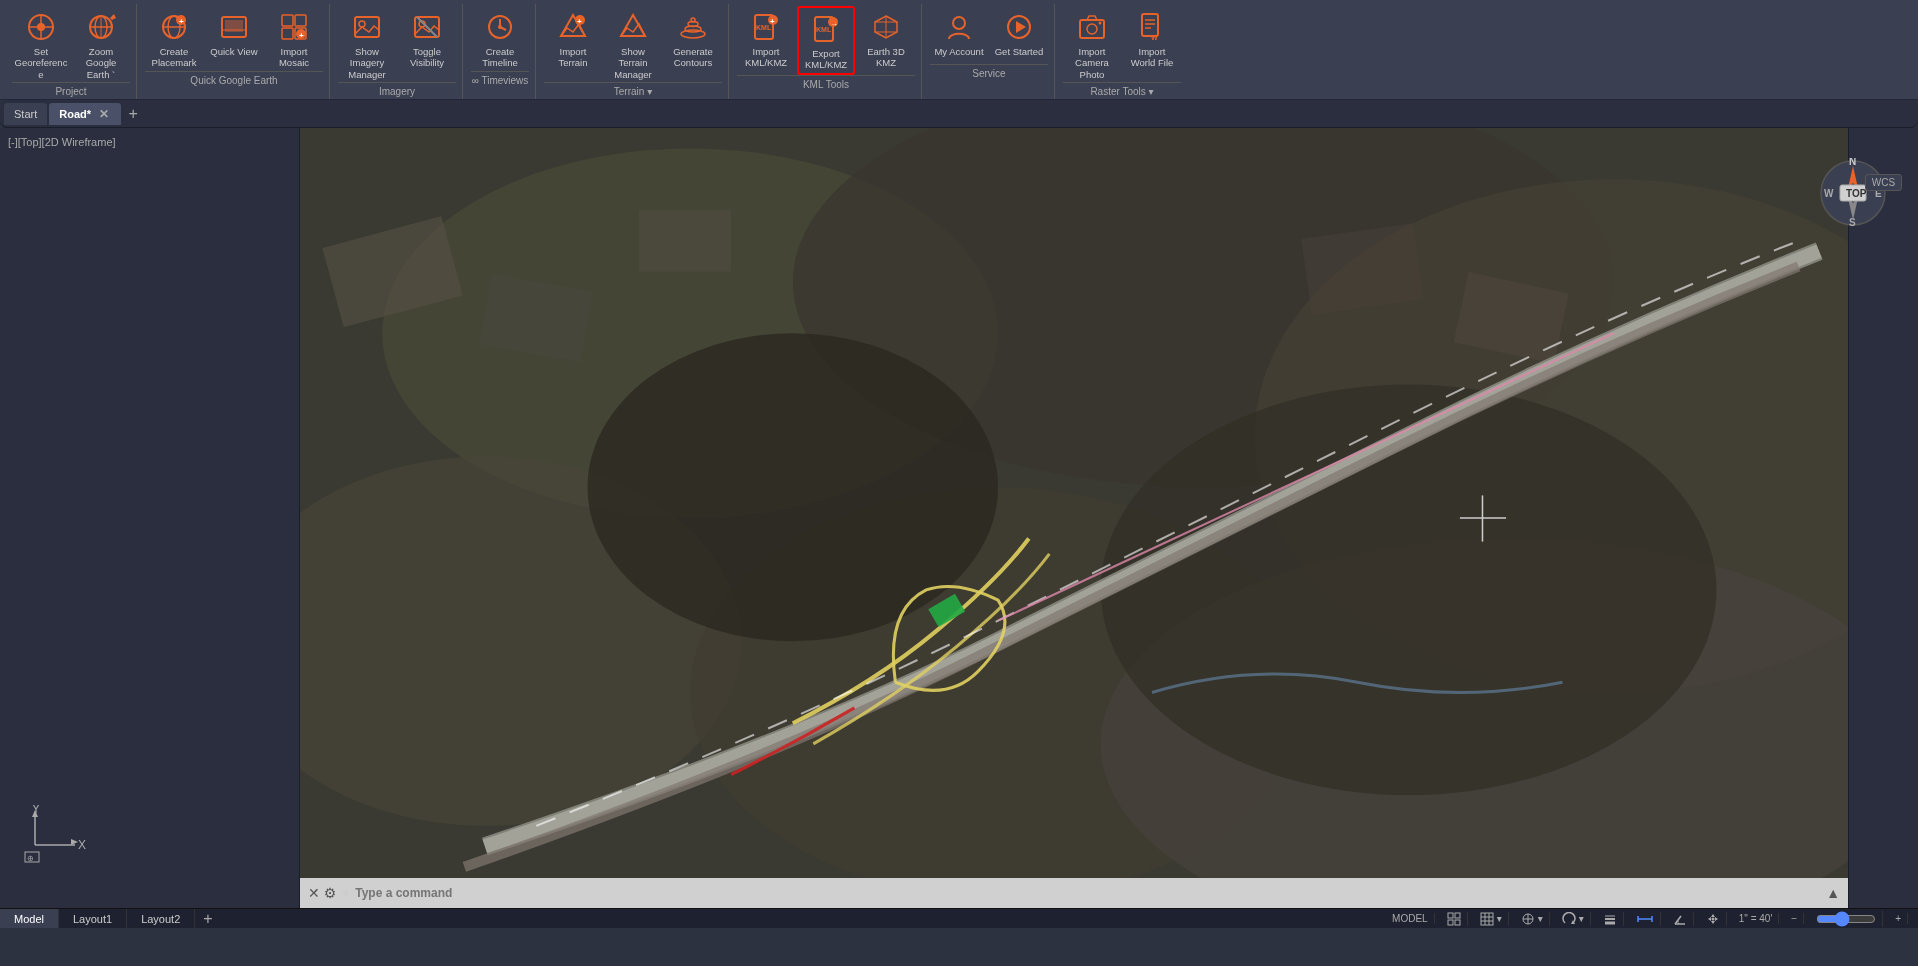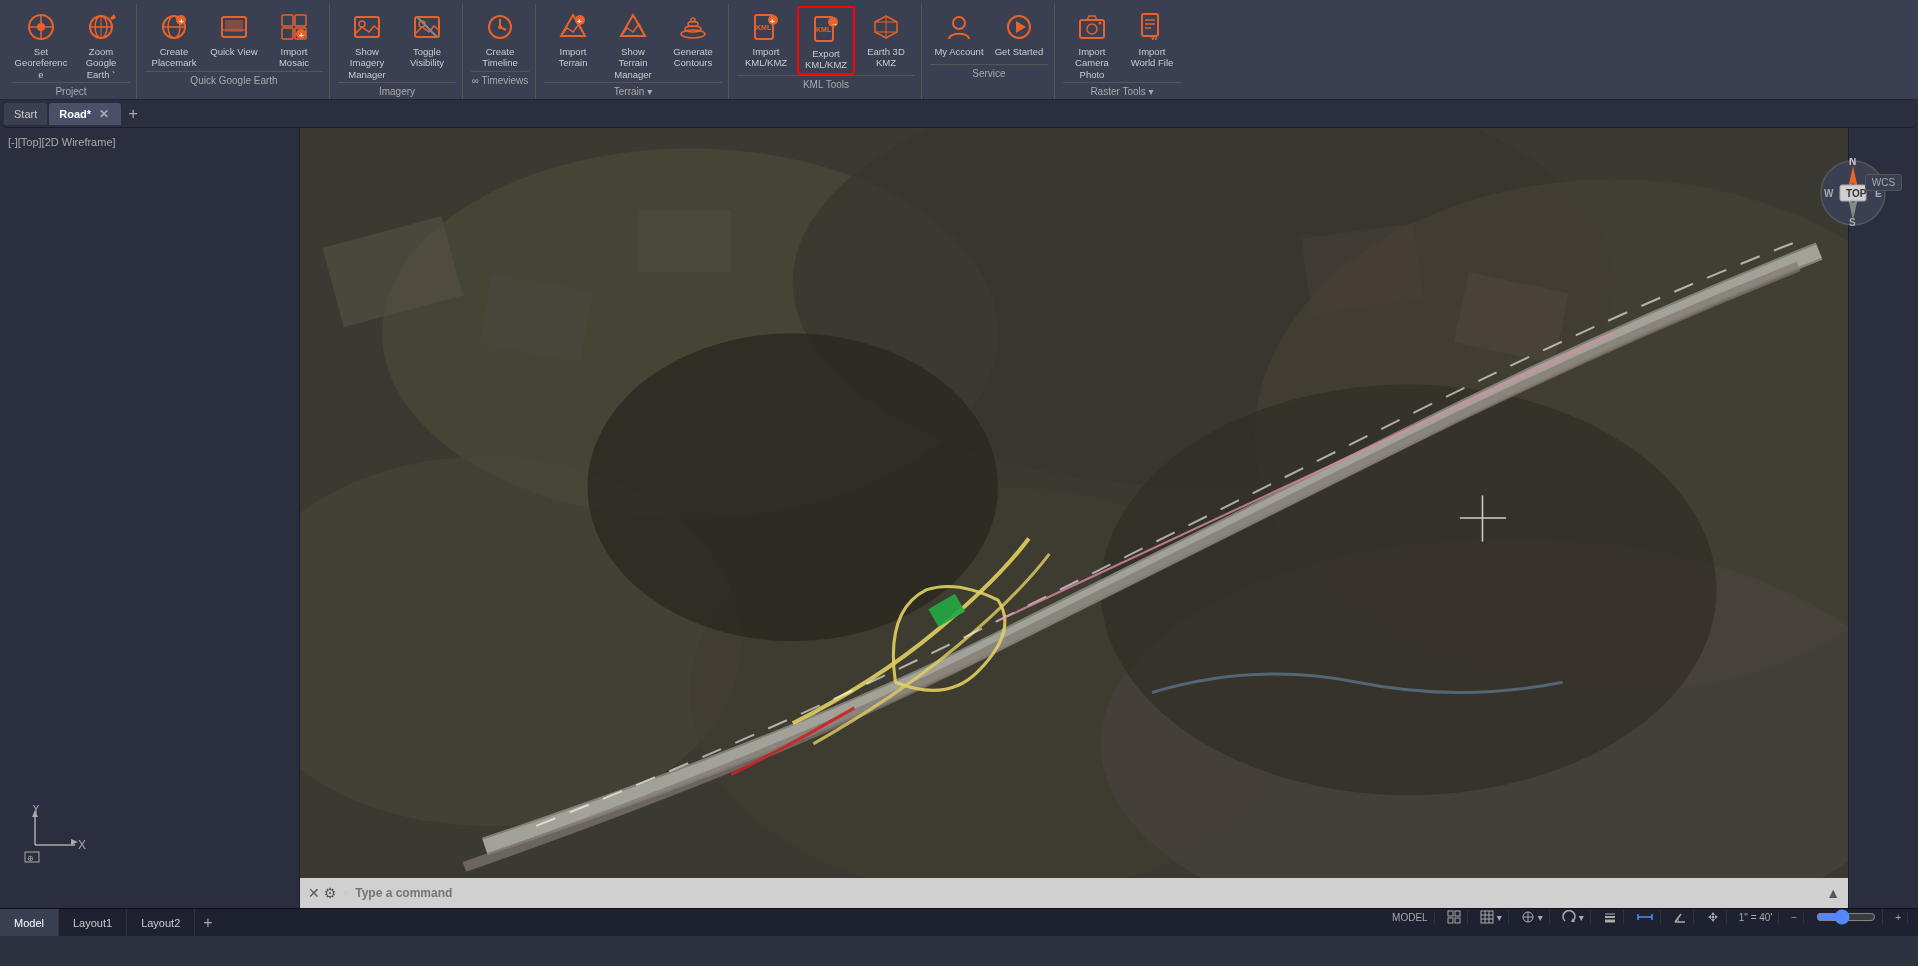--- a/index.html
+++ b/index.html
@@ -239,25 +239,25 @@
       border-left: 1px solid #1a1d2a;
       display: flex;
       flex-direction: column;
       align-items: center;
       padding-top: 20px;
       gap: 10px;
     }
 
     
     #bottom-bar {
-      height: 28px;
+      height: 20px;
       background: #1e2230;
       border-top: 1px solid #111;
       display: flex;
-      align-items: flex-start;
+      align-items: center;
       gap: 0;
       padding: 0;
     }
 
     .bottom-tab {
       height: 100%;
       padding: 0 14px;
       display: flex;
       align-items: center;
       font-size: 11px;

